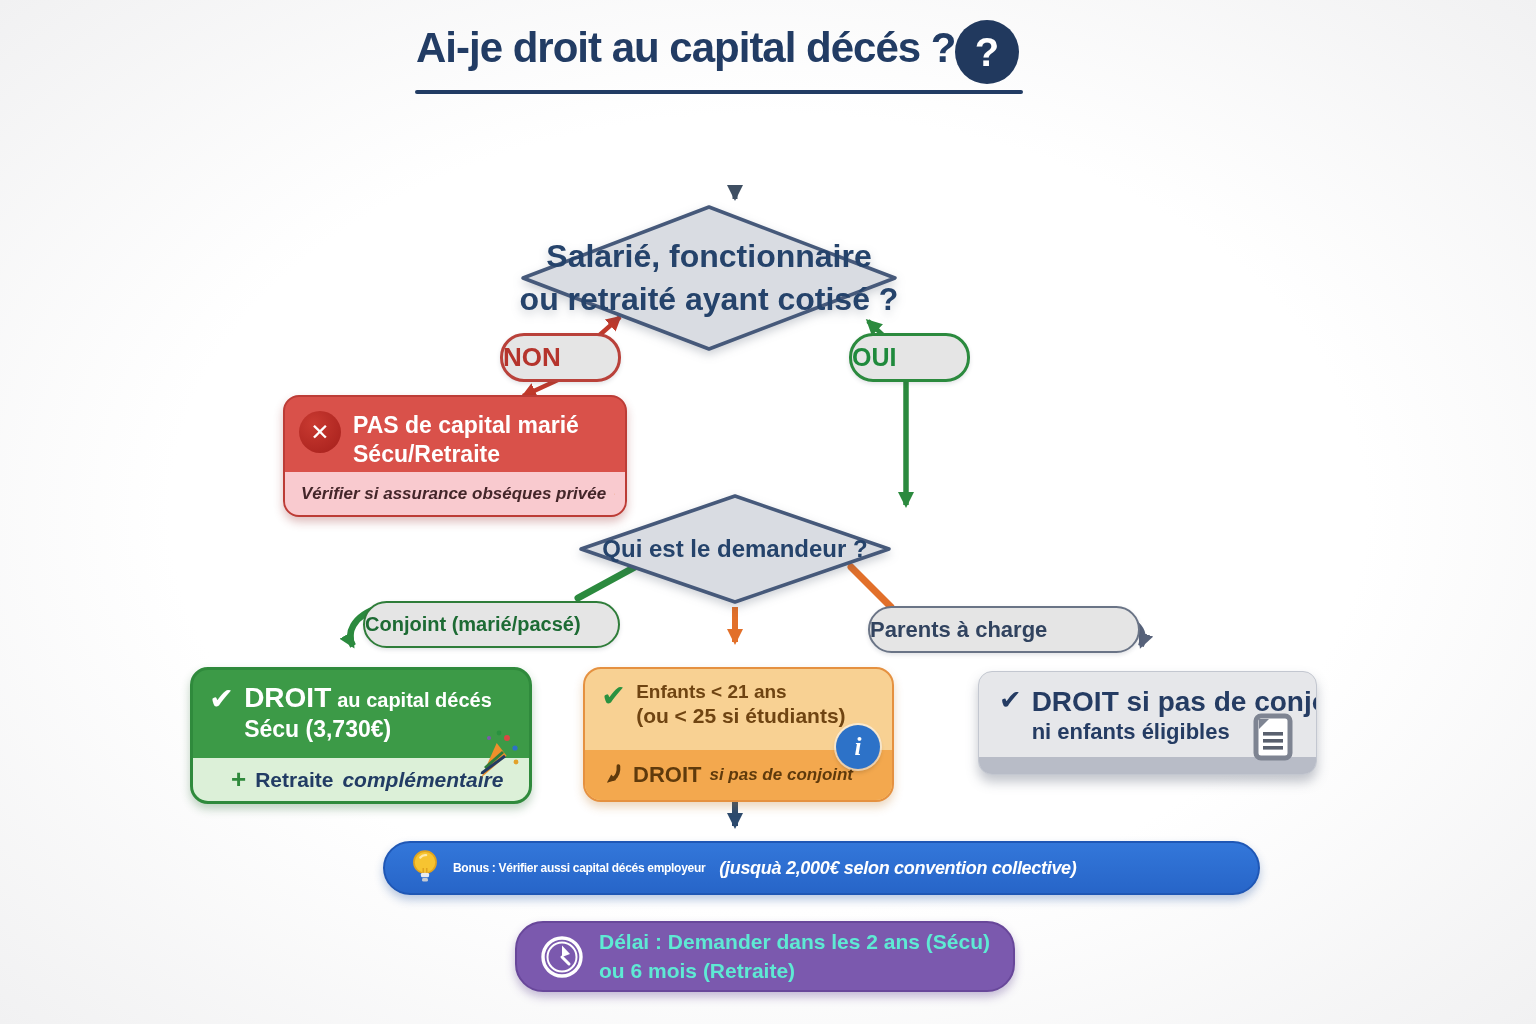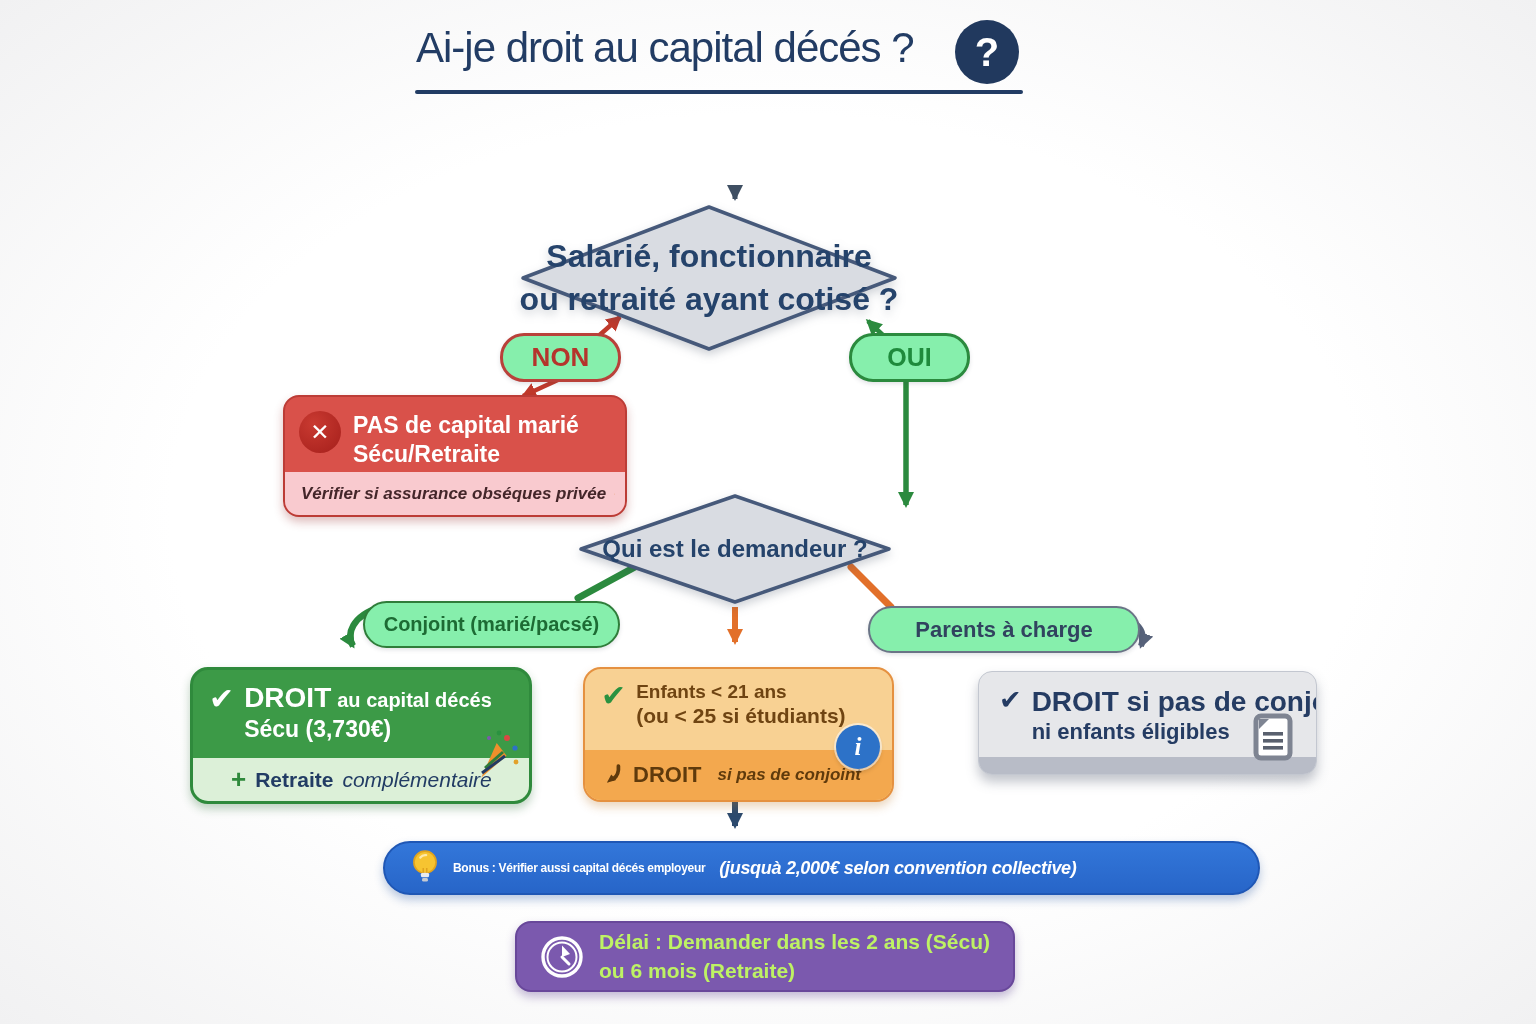--- a/index.html
+++ b/index.html
@@ -7,32 +7,32 @@
     width:1536px;height:1024px;overflow:hidden;position:relative;
     font-family:"Liberation Sans",sans-serif;
     background:radial-gradient(ellipse at center,#ffffff 55%,#f1f1f2 100%);
   }
   .canvas{position:absolute;inset:0;}
   .wires{position:absolute;left:0;top:0;width:1536px;height:1024px;pointer-events:none;}
 
   
   .title-text{
     position:absolute;left:416px;top:24px;margin:0;
-    font-size:42px;font-weight:400;letter-spacing:-1px;color:#223c64;white-space:nowrap;
+    font-size:42px;font-weight:700;letter-spacing:-1px;color:#223c64;white-space:nowrap;
   }
   .q-badge{
     position:absolute;left:955px;top:20px;width:64px;height:64px;border-radius:50%;
     background:#21395e;color:#fff;display:flex;align-items:center;justify-content:center;
     font-size:40px;font-weight:800;
   }
   .title-underline{position:absolute;left:415px;top:90px;width:608px;height:4px;background:#223c64;border-radius:2px;}
 
   
   .pill{
-    position:absolute;background:#86efac;border-radius:24px;display:flex;align-items:center;justify-content:center;
+    position:absolute;background:#e5e5e5;border-radius:24px;display:flex;align-items:center;justify-content:flex-start;
     font-weight:800;white-space:nowrap;box-shadow:0 2px 4px rgba(60,70,90,.15);
   }
   .check{font-family:"DejaVu Sans",sans-serif;font-weight:800;line-height:1;}
 
   
   .node-start{
     position:absolute;left:592px;top:119px;width:288px;height:62px;border-radius:31px;
     background:linear-gradient(#3b7de0,#2765c8);border:2px solid #1f57b5;
     display:flex;align-items:center;justify-content:center;gap:12px;
     color:#fff;font-size:23px;font-weight:800;box-shadow:0 5px 10px rgba(30,80,160,.35);
@@ -81,38 +81,38 @@
   .box-green .check{font-size:30px;margin-top:2px;}
   .box-green .l1{font-size:20px;font-weight:700;white-space:nowrap;}
   .box-green .droit{font-size:28px;font-weight:800;margin-right:6px;}
   .box-green .l2{font-size:23px;font-weight:800;margin-top:2px;}
   .box-green .strip{
     position:absolute;left:0;right:0;bottom:0;height:43px;background:#dcf0d8;
     display:flex;align-items:center;gap:9px;padding-left:38px;white-space:nowrap;
   }
   .box-green .plus{color:#2f8a3c;font-size:26px;font-weight:800;}
   .box-green .ret{color:#223c64;font-size:21px;font-weight:800;}
-  .box-green .comp{color:#223c64;font-size:21px;font-style:italic;font-weight:400;}
+  .box-green .comp{color:#223c64;font-size:21px;font-style:italic;font-weight:700;}
   .popper{position:absolute;right:6px;top:54px;width:62px;height:62px;z-index:3;}
 
   
   .box-orange{
     position:absolute;left:583px;top:667px;width:307px;height:131px;border-radius:18px;overflow:hidden;
     background:#f8d193;border:2px solid #e59140;box-shadow:0 5px 10px rgba(190,120,40,.3);
   }
   .box-orange .main{display:flex;align-items:flex-start;gap:10px;padding:12px 10px 0 16px;color:#6f4412;}
   .box-orange .check{font-size:30px;color:#2a9240;margin-top:0;}
   .box-orange .l1{font-size:19px;font-weight:800;white-space:nowrap;}
   .box-orange .l2{font-size:21px;font-weight:600;margin-top:1px;}
   .box-orange .strip{
     position:absolute;left:0;right:0;bottom:0;height:50px;background:#f3a84e;
     display:flex;align-items:center;gap:8px;padding-left:18px;color:#5f3a0c;white-space:nowrap;
   }
   .box-orange .droit{font-size:22px;font-weight:800;}
-  .box-orange .cond{font-size:17px;font-style:italic;font-weight:700;margin-left:8px;}
+  .box-orange .cond{font-size:17px;font-style:italic;font-weight:700;}
   .info-circle{
     position:absolute;right:12px;top:56px;width:44px;height:44px;border-radius:50%;z-index:3;
     background:#2d72c8;color:#fff;display:flex;align-items:center;justify-content:center;
     font-size:25px;font-weight:800;font-family:"Liberation Serif",serif;font-style:italic;
     box-shadow:0 0 0 2px rgba(255,255,255,.55),0 3px 5px rgba(0,0,0,.2);
   }
 
   
   .box-gray{
     position:absolute;left:978px;top:671px;width:337px;height:102px;border-radius:14px;overflow:hidden;
@@ -131,24 +131,24 @@
     position:absolute;left:383px;top:841px;width:877px;height:54px;border-radius:27px;
     background:linear-gradient(#3377da,#2765c8);border:2px solid #1f57b5;
     display:flex;align-items:center;gap:14px;padding-left:26px;box-sizing:border-box;
     color:#fff;white-space:nowrap;box-shadow:0 5px 10px rgba(30,80,160,.3);
   }
   .bar-bonus .main-t{font-size:12px;font-weight:800;letter-spacing:-.3px;}
   .bar-bonus .detail-t{font-size:18px;font-style:italic;font-weight:600;letter-spacing:-.3px;}
 
   
   .bar-delay{
-    position:absolute;left:515px;top:921px;width:500px;height:71px;border-radius:16px;
+    position:absolute;left:515px;top:921px;width:500px;height:71px;border-radius:28px;
     background:#7b59ae;border:2px solid #68479a;
     display:flex;align-items:center;gap:14px;padding-left:22px;box-sizing:border-box;
-    color:#bef264;box-shadow:0 5px 10px rgba(90,60,140,.35);
+    color:#5eead4;box-shadow:0 5px 10px rgba(90,60,140,.35);
   }
   .bar-delay .txt{font-size:21px;font-weight:600;line-height:1.35;white-space:nowrap;}
   .bar-delay .b{font-weight:800;}
   .clock-icon{width:46px;height:46px;flex:0 0 46px;}
 </style>
 </head>
 <body>
 
 <div class="canvas">
 

